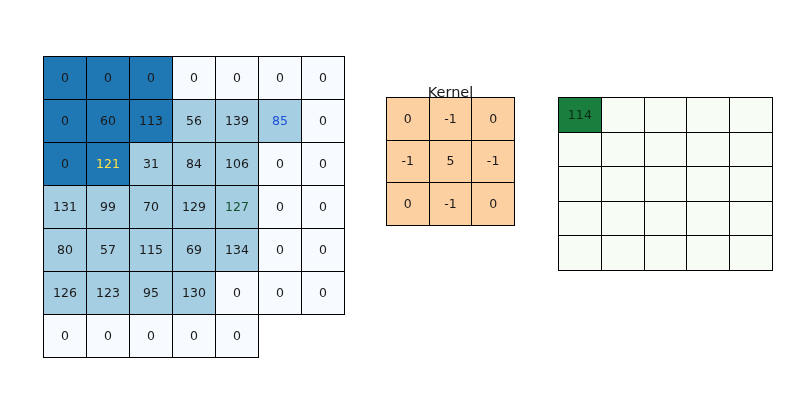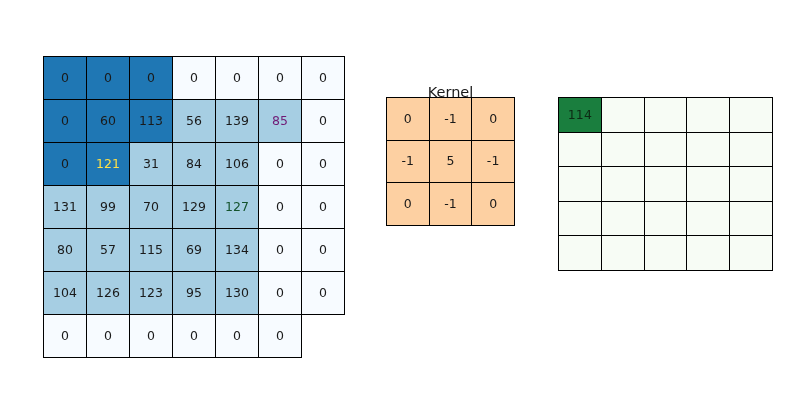--- a/index.html
+++ b/index.html
@@ -94,21 +94,21 @@
       <div class="cell" style="background: rgb(31, 119, 180); color: rgb(26, 26, 26);">0</div>
       <div class="cell" style="background: rgb(247, 251, 255); color: rgb(26, 26, 26);">0</div>
       <div class="cell" style="background: rgb(247, 251, 255); color: rgb(26, 26, 26);">0</div>
       <div class="cell" style="background: rgb(247, 251, 255); color: rgb(26, 26, 26);">0</div>
       <div class="cell" style="background: rgb(247, 251, 255); color: rgb(26, 26, 26);">0</div>
       <div class="cell" style="background: rgb(31, 119, 180); color: rgb(26, 26, 26);">0</div>
       <div class="cell" style="background: rgb(31, 119, 180); color: rgb(26, 26, 26);">60</div>
       <div class="cell" style="background: rgb(31, 119, 180); color: rgb(26, 26, 26);">113</div>
       <div class="cell" style="background: rgb(166, 206, 227); color: rgb(26, 26, 26);">56</div>
       <div class="cell" style="background: rgb(166, 206, 227); color: rgb(26, 26, 26);">139</div>
-      <div class="cell" style="background: rgb(166, 206, 227); color: #701a75;">85</div>
+      <div class="cell" style="background: rgb(166, 206, 227); color: #1d4ed8;">85</div>
       <div class="cell" style="background: rgb(247, 251, 255); color: rgb(26, 26, 26);">0</div>
       <div class="cell" style="background: rgb(31, 119, 180); color: rgb(26, 26, 26);">0</div>
       <div class="cell" style="background: rgb(31, 119, 180); color: #fde047;">121</div>
       <div class="cell" style="background: rgb(166, 206, 227); color: rgb(26, 26, 26);">31</div>
       <div class="cell" style="background: rgb(166, 206, 227); color: rgb(26, 26, 26);">84</div>
       <div class="cell" style="background: rgb(166, 206, 227); color: rgb(26, 26, 26);">106</div>
       <div class="cell" style="background: rgb(247, 251, 255); color: rgb(26, 26, 26);">0</div>
       <div class="cell" style="background: rgb(247, 251, 255); color: rgb(26, 26, 26);">0</div>
       <div class="cell" style="background: rgb(166, 206, 227); color: rgb(26, 26, 26);">131</div>
       <div class="cell" style="background: rgb(166, 206, 227); color: rgb(26, 26, 26);">99</div>
@@ -117,21 +117,20 @@
       <div class="cell" style="background: rgb(166, 206, 227); color: #14532d;">127</div>
       <div class="cell" style="background: rgb(247, 251, 255); color: rgb(26, 26, 26);">0</div>
       <div class="cell" style="background: rgb(247, 251, 255); color: rgb(26, 26, 26);">0</div>
       <div class="cell" style="background: rgb(166, 206, 227); color: rgb(26, 26, 26);">80</div>
       <div class="cell" style="background: rgb(166, 206, 227); color: rgb(26, 26, 26);">57</div>
       <div class="cell" style="background: rgb(166, 206, 227); color: rgb(26, 26, 26);">115</div>
       <div class="cell" style="background: rgb(166, 206, 227); color: rgb(26, 26, 26);">69</div>
       <div class="cell" style="background: rgb(166, 206, 227); color: rgb(26, 26, 26);">134</div>
       <div class="cell" style="background: rgb(247, 251, 255); color: rgb(26, 26, 26);">0</div>
       <div class="cell" style="background: rgb(247, 251, 255); color: rgb(26, 26, 26);">0</div>
-      <div class="cell" style="background: rgb(166, 206, 227); color: rgb(26, 26, 26);">104</div>
       <div class="cell" style="background: rgb(166, 206, 227); color: rgb(26, 26, 26);">126</div>
       <div class="cell" style="background: rgb(166, 206, 227); color: rgb(26, 26, 26);">123</div>
       <div class="cell" style="background: rgb(166, 206, 227); color: rgb(26, 26, 26);">95</div>
       <div class="cell" style="background: rgb(166, 206, 227); color: rgb(26, 26, 26);">130</div>
       <div class="cell" style="background: rgb(247, 251, 255); color: rgb(26, 26, 26);">0</div>
       <div class="cell" style="background: rgb(247, 251, 255); color: rgb(26, 26, 26);">0</div>
       <div class="cell" style="background: rgb(247, 251, 255); color: rgb(26, 26, 26);">0</div>
       <div class="cell" style="background: rgb(247, 251, 255); color: rgb(26, 26, 26);">0</div>
       <div class="cell" style="background: rgb(247, 251, 255); color: rgb(26, 26, 26);">0</div>
       <div class="cell" style="background: rgb(247, 251, 255); color: rgb(26, 26, 26);">0</div>

